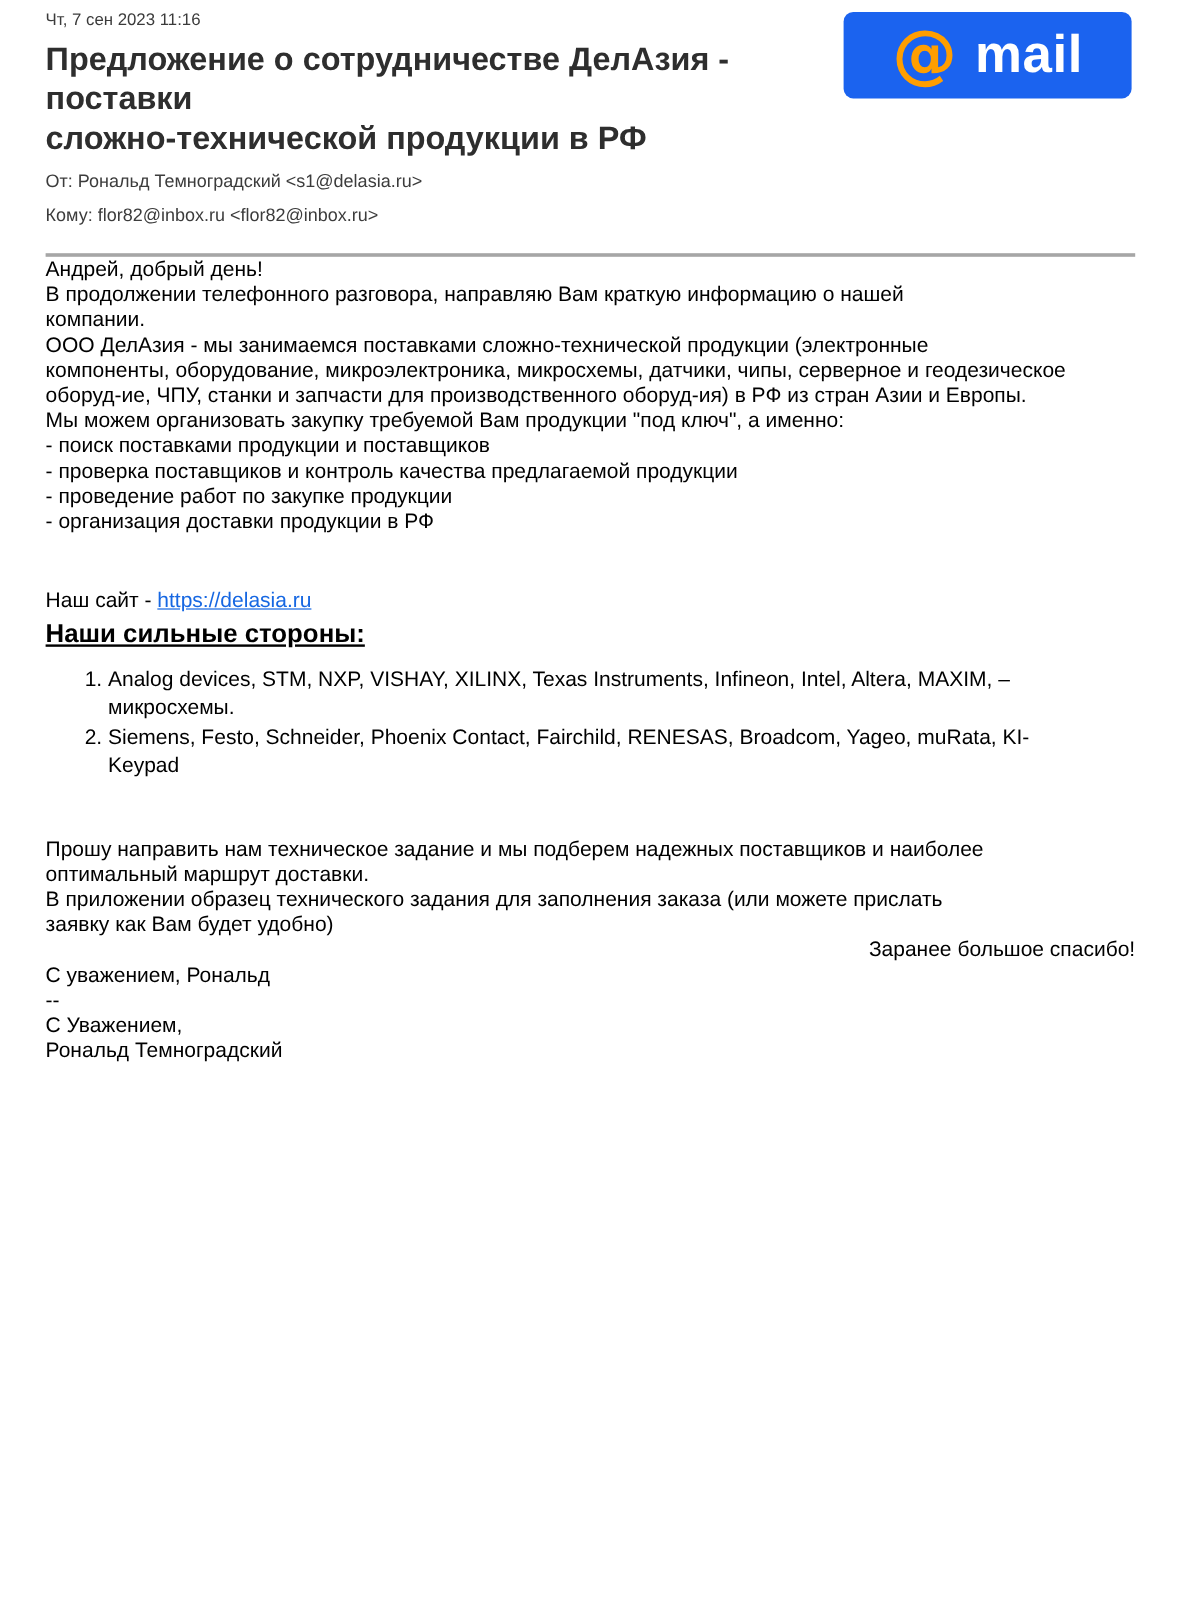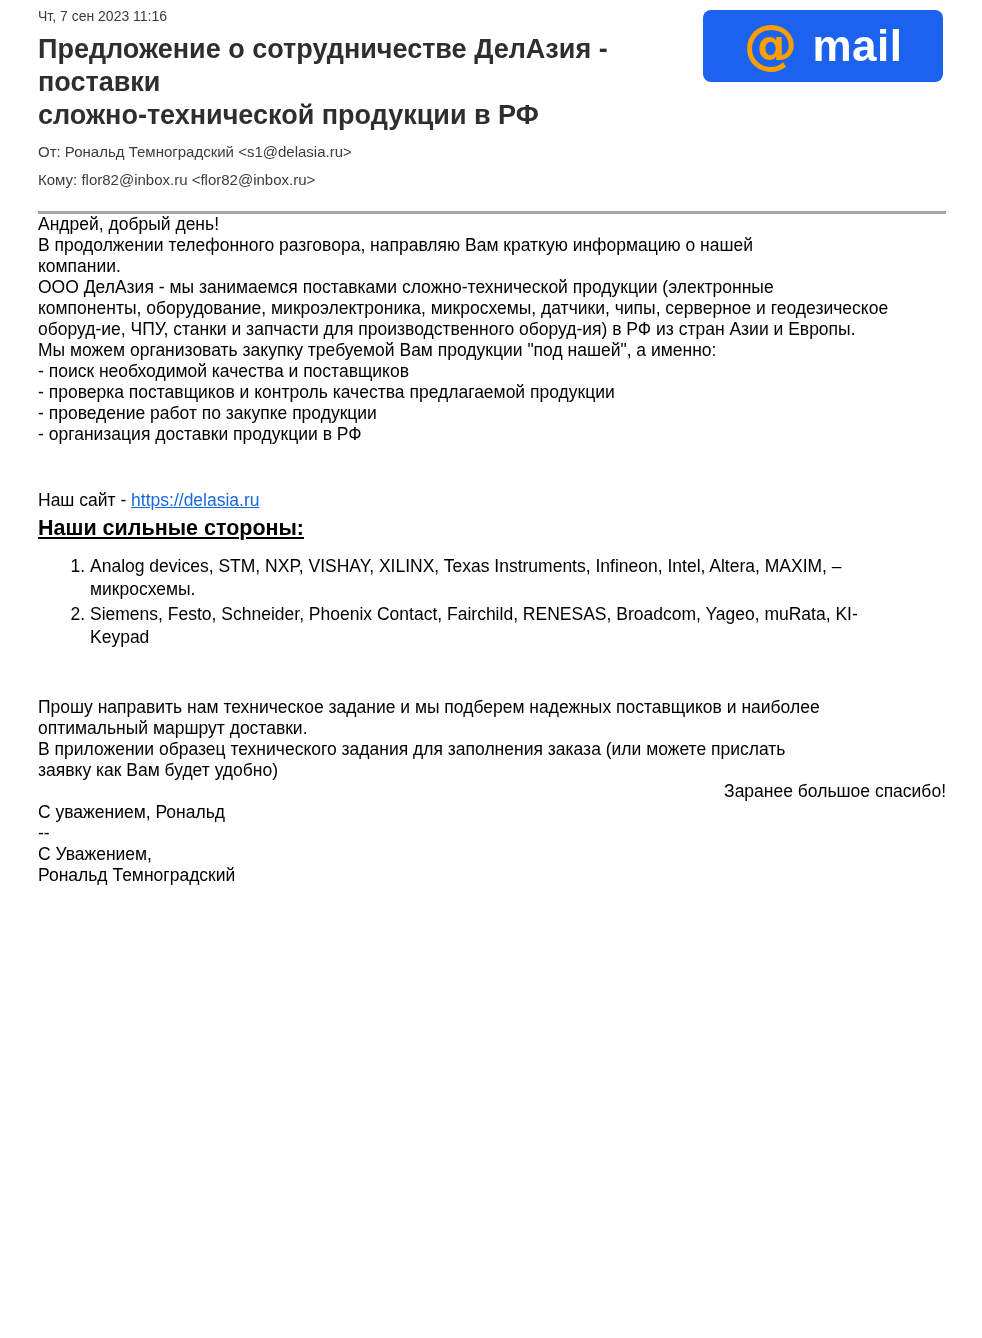--- a/index.html
+++ b/index.html
@@ -152,24 +152,24 @@
       <div>компании.</div>
     <p></p>
 
     <p class="p-company">
       </p>
       <div>ООО ДелАзия - мы занимаемся поставками сложно-технической продукции (электронные</div>
       <div>компоненты, оборудование, микроэлектроника, микросхемы, датчики, чипы, серверное и геодезическое</div>
       <div>оборуд-ие, ЧПУ, станки и запчасти для производственного оборуд-ия) в РФ из стран Азии и Европы.</div>
     <p></p>
 
-    <p class="p-offer">Мы можем организовать закупку требуемой Вам продукции "под нашей", а именно:</p>
+    <p class="p-offer">Мы можем организовать закупку требуемой Вам продукции "под ключ", а именно:</p>
 
     <div class="dash-list">
-      <p class="dash-item">- поиск необходимой качества и поставщиков</p>
+      <p class="dash-item">- поиск поставками продукции и поставщиков</p>
       <p class="dash-item">- проверка поставщиков и контроль качества предлагаемой продукции</p>
       <p class="dash-item">- проведение работ по закупке продукции</p>
       <p class="dash-item last">- организация доставки продукции в РФ</p>
     </div>
 
     <p class="p-site"><span>Наш сайт - </span><a href="#" class="link">https://delasia.ru</a></p>
 
     <h2 class="strengths-heading">Наши сильные стороны:</h2>
 
     <ol class="strengths-list">

